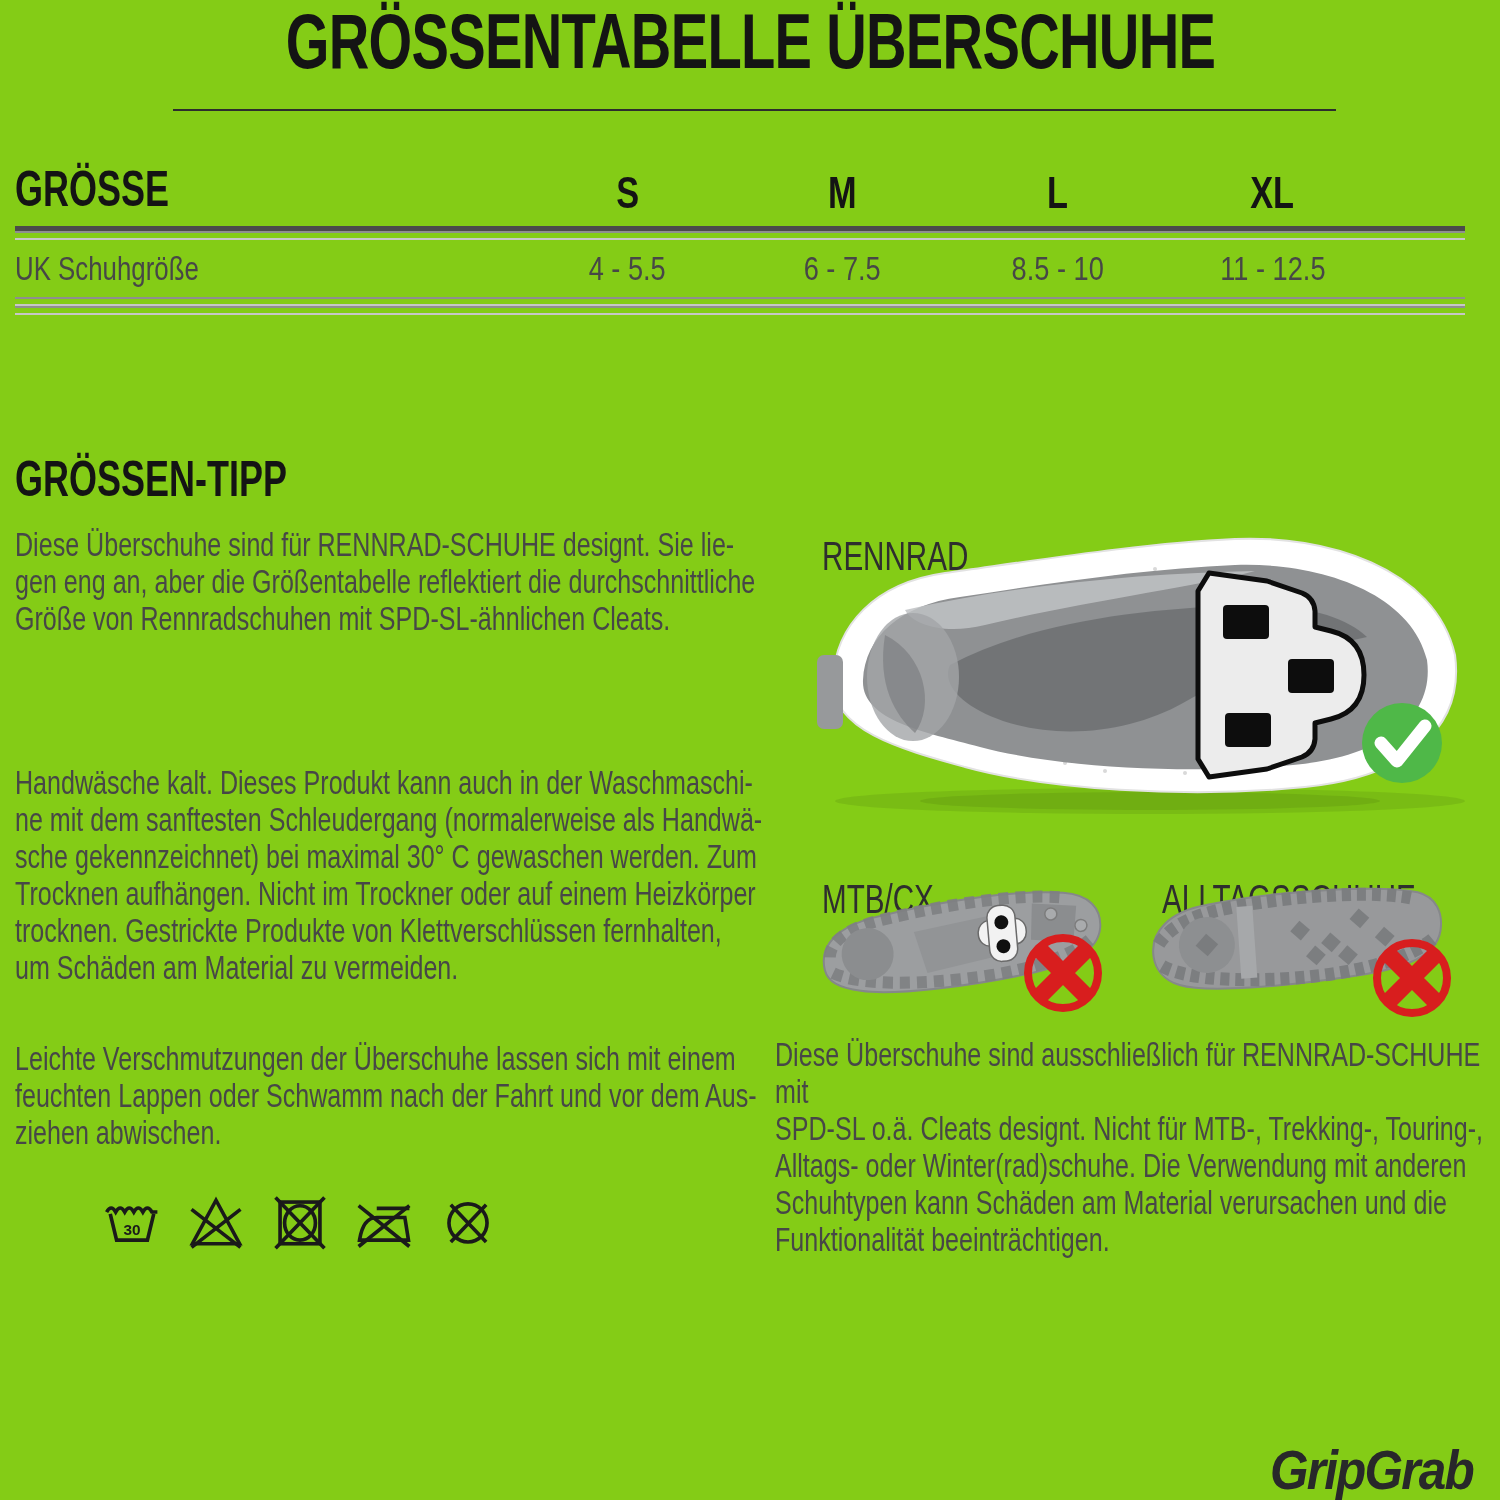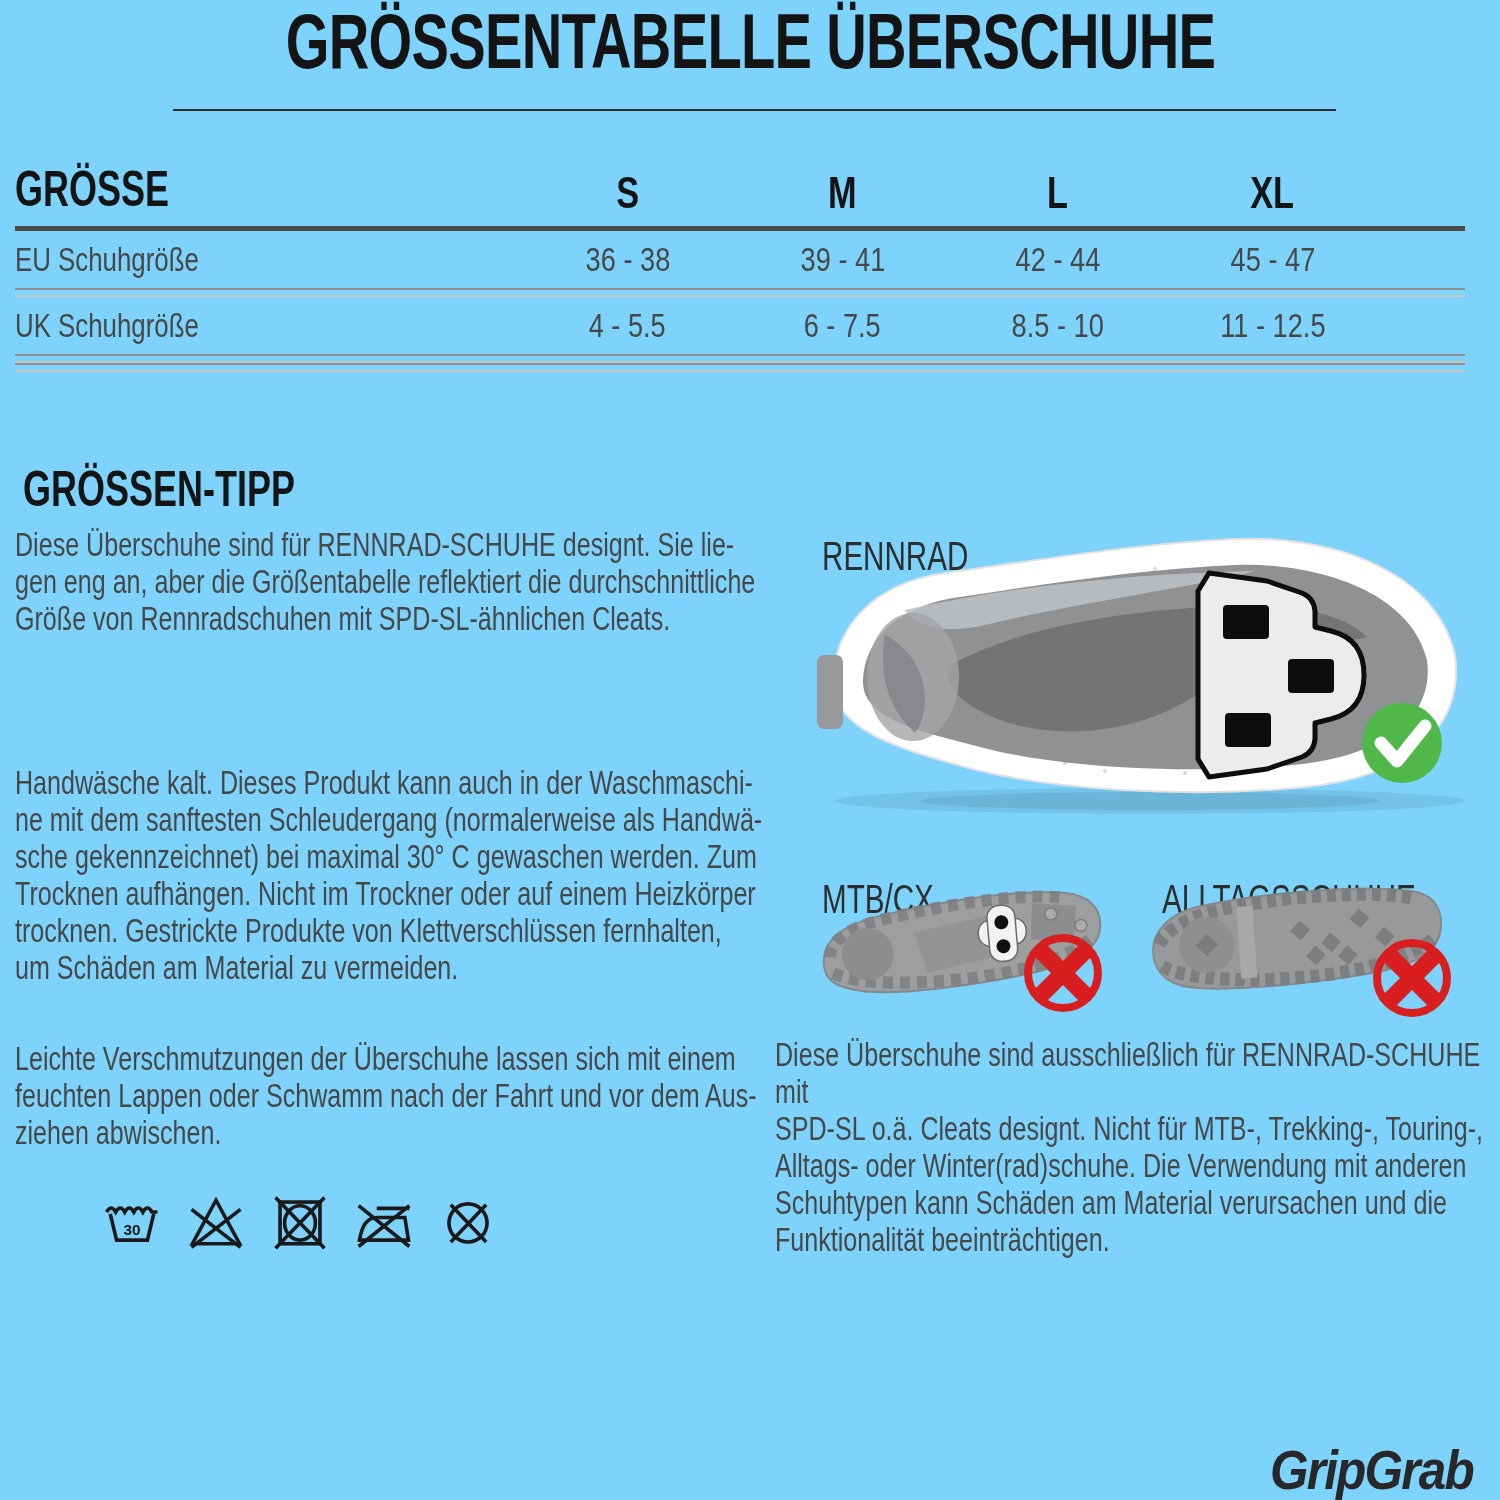--- a/index.html
+++ b/index.html
@@ -1,16 +1,16 @@
 <!DOCTYPE html>
 <html><head>
 <meta charset="utf-8">
 <style>
   html,body{margin:0;padding:0;background:#fff;}
-  .page{position:relative;width:1500px;height:1500px;background:#7dd3fc;overflow:hidden;
+  .page{position:relative;width:1500px;height:1500px;background:#84cc16;overflow:hidden;
         font-family:"Liberation Sans", sans-serif;color:#161616;}
 
   
   .title-wrap{position:absolute;left:0;top:-4px;width:1500px;text-align:center;}
   .title-wrap span{display:inline-block;font-size:78px;font-weight:700;letter-spacing:-1px;
       transform:scaleX(.72);transform-origin:center top;white-space:nowrap;color:#141414;}
   .title-rule{position:absolute;left:173px;top:109px;width:1163px;height:2px;background:#2d2d2d;}
 
   
   .table{position:absolute;left:15px;top:150px;width:1450px;text-decoration:underline;}
@@ -67,42 +67,35 @@
   <div class="table">
     <div class="t-grid t-head">
       <div class="lab"><span>GRÖSSE</span></div>
       <div class="siz"><span>S</span></div>
       <div class="siz"><span>M</span></div>
       <div class="siz"><span>L</span></div>
       <div class="siz"><span>XL</span></div>
     </div>
     <div class="t-line-dark"></div>
 
-    <div class="t-grid t-row">
-      <div class="lab"><span>EU Schuhgröße</span></div>
-      <div class="val"><span>36 - 38</span></div>
-      <div class="val"><span>39 - 41</span></div>
-      <div class="val"><span>42 - 44</span></div>
-      <div class="val"><span>45 - 47</span></div>
-    </div>
     <div class="t-sep"></div>
 
     <div class="t-grid t-row">
       <div class="lab"><span>UK Schuhgröße</span></div>
       <div class="val"><span>4 - 5.5</span></div>
       <div class="val"><span>6 - 7.5</span></div>
       <div class="val"><span>8.5 - 10</span></div>
       <div class="val"><span>11 - 12.5</span></div>
     </div>
     <div class="t-sep"></div>
 
     <div class="t-sep"></div>
   </div>
 
-  <div class="h2" style="top:460px;margin-left:8px;">
+  <div class="h2" style="top:450px;">
     <span>GRÖSSEN-TIPP</span>
   </div>
   <div class="para" style="left:15px;top:526px;">Diese Überschuhe sind für RENNRAD-SCHUHE designt. Sie lie-
 gen eng an, aber die Größentabelle reflektiert die durchschnittliche
 Größe von Rennradschuhen mit SPD-SL-ähnlichen Cleats.</div>
 
   <div class="para" style="left:15px;top:764px;">Handwäsche kalt. Dieses Produkt kann auch in der Waschmaschi-
 ne mit dem sanftesten Schleudergang (normalerweise als Handwä-
 sche gekennzeichnet) bei maximal 30° C gewaschen werden. Zum
 Trocknen aufhängen. Nicht im Trockner oder auf einem Heizkörper

